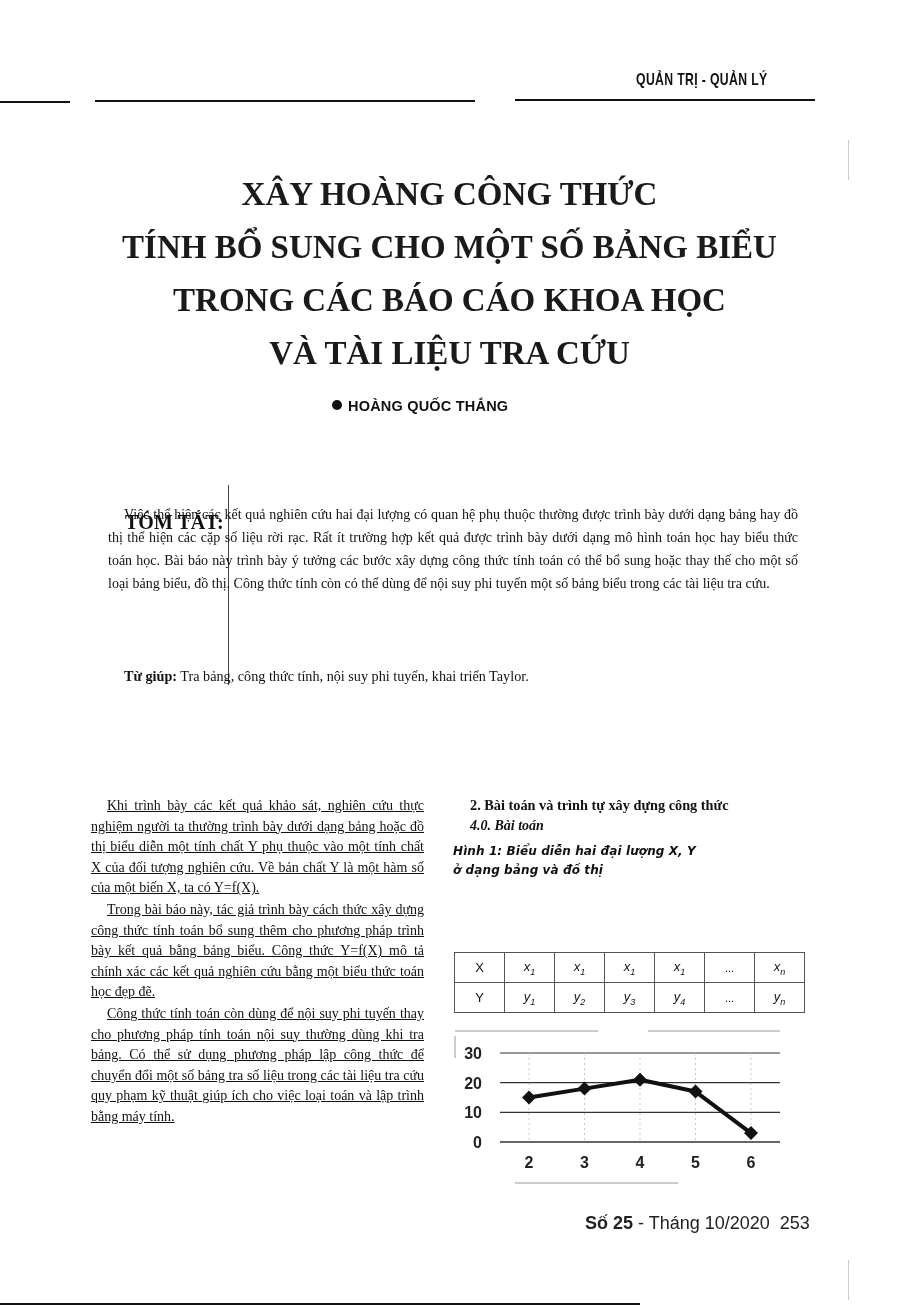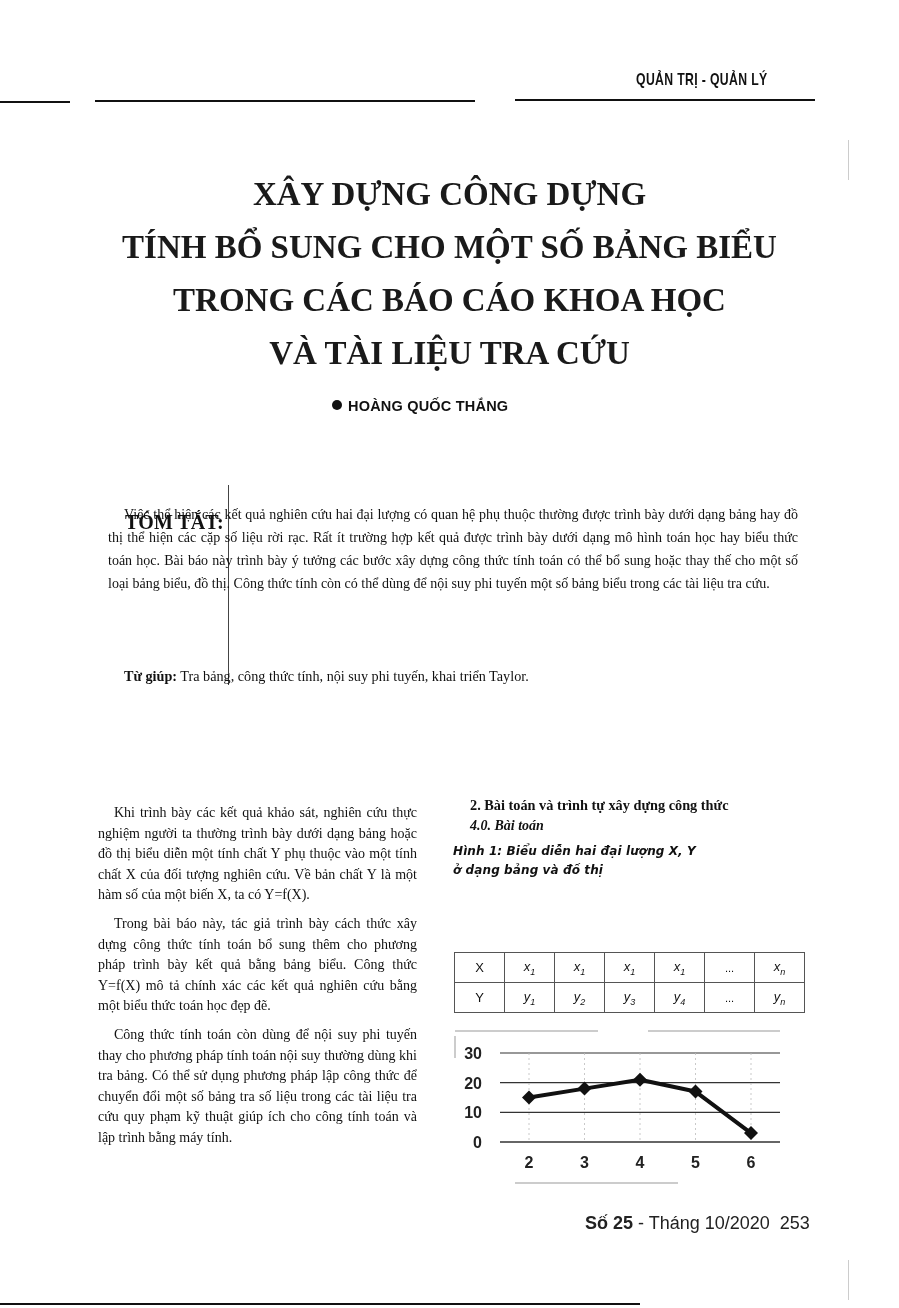--- a/index.html
+++ b/index.html
@@ -11,21 +11,21 @@
   .title div { white-space: nowrap; }
   .author { left: 332px; top: 398px; font-family: "Liberation Sans", sans-serif; font-weight: bold; font-size: 14.5px; white-space: nowrap; letter-spacing: 0.2px; }
   .author .dot { display: inline-block; width: 10px; height: 10px; border-radius: 50%; background: #111; margin-right: 6px; vertical-align: 1px; }
   .abs-label { left: 125px; top: 511px; font-weight: bold; font-size: 20px; white-space: nowrap; }
   .abstract { left: 108px; top: 503px; width: 690px; font-size: 14px; line-height: 23px; text-align: justify; }
   .abstract p { margin: 0; text-indent: 16px; }
   .keywords { left: 124px; top: 668px; font-size: 14.2px; white-space: nowrap; }
   .keywords b { font-weight: bold; }
   .vline { left: 228px; top: 485px; width: 1px; height: 200px; background: #444; }
   .col { font-size: 14px; line-height: 20.6px; text-align: justify; }
-  .col p { margin: 8px; text-indent: 16px; }
+  .col p { margin: 1px; text-indent: 16px; text-decoration: underline; }
   .col-left { left: 90px; top: 795px; width: 335px; }
   .col-right { left: 470px; top: 795px; width: 336px; }
   .h2 { font-weight: bold; font-size: 14.3px; margin: 0; line-height: 21px; }
   .h3 { font-weight: bold; font-style: italic; font-size: 14px; margin: 0; line-height: 20px; }
   .fig-caption { font-family: "DejaVu Sans", sans-serif; font-style: italic; font-weight: bold; font-size: 12px; line-height: 19px; margin-top: 6px; letter-spacing: 0.1px; }
   table.xy { position: absolute; left: 454px; top: 952px; width: 351px; border-collapse: collapse; font-family: "Liberation Sans", sans-serif; font-size: 13px; }
   table.xy td { border: 1px solid #555; height: 29px; text-align: center; padding: 0; width: 50px; }
   table.xy td.head { font-style: normal; }
   table.xy td i { font-style: italic; }
   table.xy sub { font-size: 9px; }
@@ -37,21 +37,21 @@
 </style>
 </head>
 <body>
 
 <div class="abs section-tag">QUẢN TRỊ - QUẢN LÝ</div>
 <div class="abs rule" style="left:0;top:101px;width:70px;"></div>
 <div class="abs rule" style="left:95px;top:100px;width:380px;"></div>
 <div class="abs rule" style="left:515px;top:99px;width:300px;"></div>
 
 <div class="abs title">
-  <div>XÂY DỰNG CÔNG DỰNG</div>
+  <div>XÂY HOÀNG CÔNG THỨC</div>
   <div>TÍNH BỔ SUNG CHO MỘT SỐ BẢNG BIỂU</div>
   <div>TRONG CÁC BÁO CÁO KHOA HỌC</div>
   <div>VÀ TÀI LIỆU TRA CỨU</div>
 </div>
 
 <div class="abs author">
   <span class="dot"></span><span>HOÀNG QUỐC THẮNG</span>
 </div>
 
 <div class="abs vline"></div>
@@ -59,21 +59,21 @@
 <div class="abs abstract">
   <p>Việc thể hiện các kết quả nghiên cứu hai đại lượng có quan hệ phụ thuộc thường được trình bày dưới dạng bảng hay đồ thị thể hiện các cặp số liệu rời rạc. Rất ít trường hợp kết quả được trình bày dưới dạng mô hình toán học hay biểu thức toán học. Bài báo này trình bày ý tưởng các bước xây dựng công thức tính toán có thể bổ sung hoặc thay thế cho một số loại bảng biểu, đồ thị. Công thức tính còn có thể dùng để nội suy phi tuyến một số bảng biểu trong các tài liệu tra cứu.</p>
 </div>
 <div class="abs keywords">
   <b>Từ giúp:</b><span> Tra bảng, công thức tính, nội suy phi tuyến, khai triển Taylor.</span>
 </div>
 
 <div class="abs col col-left">
   <p>Khi trình bày các kết quả khảo sát, nghiên cứu thực nghiệm người ta thường trình bày dưới dạng bảng hoặc đồ thị biểu diễn một tính chất Y phụ thuộc vào một tính chất X của đối tượng nghiên cứu. Về bản chất Y là một hàm số của một biến X, ta có Y=f(X).</p>
   <p>Trong bài báo này, tác giả trình bày cách thức xây dựng công thức tính toán bổ sung thêm cho phương pháp trình bày kết quả bằng bảng biểu. Công thức Y=f(X) mô tả chính xác các kết quả nghiên cứu bằng một biểu thức toán học đẹp đẽ.</p>
-  <p>Công thức tính toán còn dùng để nội suy phi tuyến thay cho phương pháp tính toán nội suy thường dùng khi tra bảng. Có thể sử dụng phương pháp lập công thức để chuyển đổi một số bảng tra số liệu trong các tài liệu tra cứu quy phạm kỹ thuật giúp ích cho công tính toán và lập trình bằng máy tính.</p>
+  <p>Công thức tính toán còn dùng để nội suy phi tuyến thay cho phương pháp tính toán nội suy thường dùng khi tra bảng. Có thể sử dụng phương pháp lập công thức để chuyển đổi một số bảng tra số liệu trong các tài liệu tra cứu quy phạm kỹ thuật giúp ích cho việc loại toán và lập trình bằng máy tính.</p>
 </div>
 
 <div class="abs col col-right">
   <div class="h2">2. Bài toán và trình tự xây dựng công thức</div>
   <div class="h3">4.0. Bài toán</div>
   <div class="fig-caption">
     <div style="margin-left:-17px;">Hình 1: Biểu diễn hai đại lượng X, Y</div>
     <div style="margin-left:-17px;">ở dạng bảng và đồ thị</div>
   </div>
 </div>

